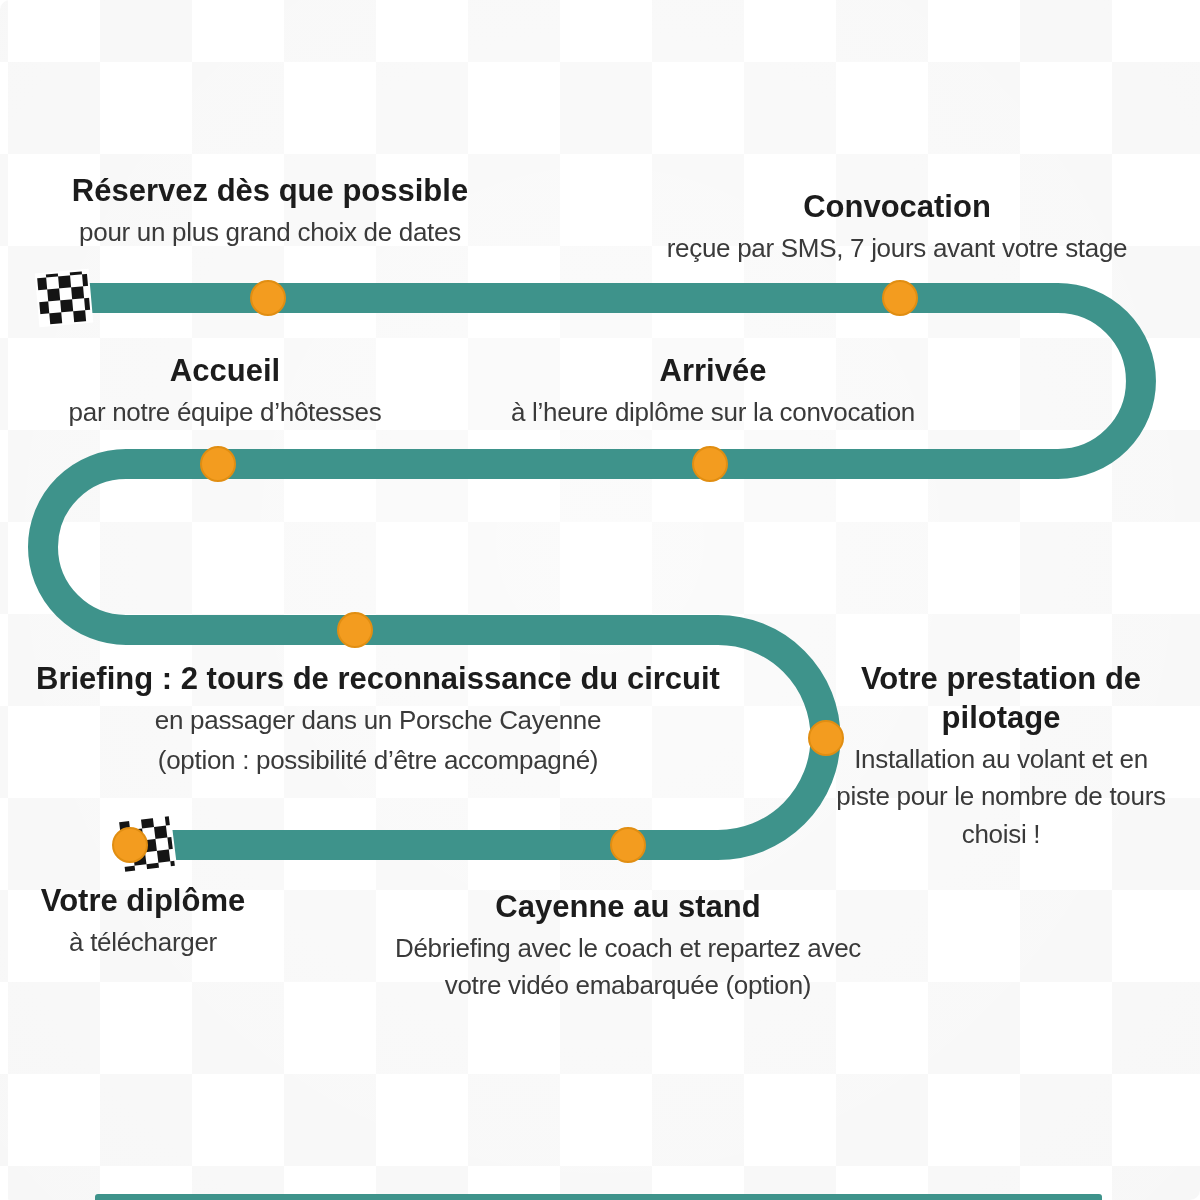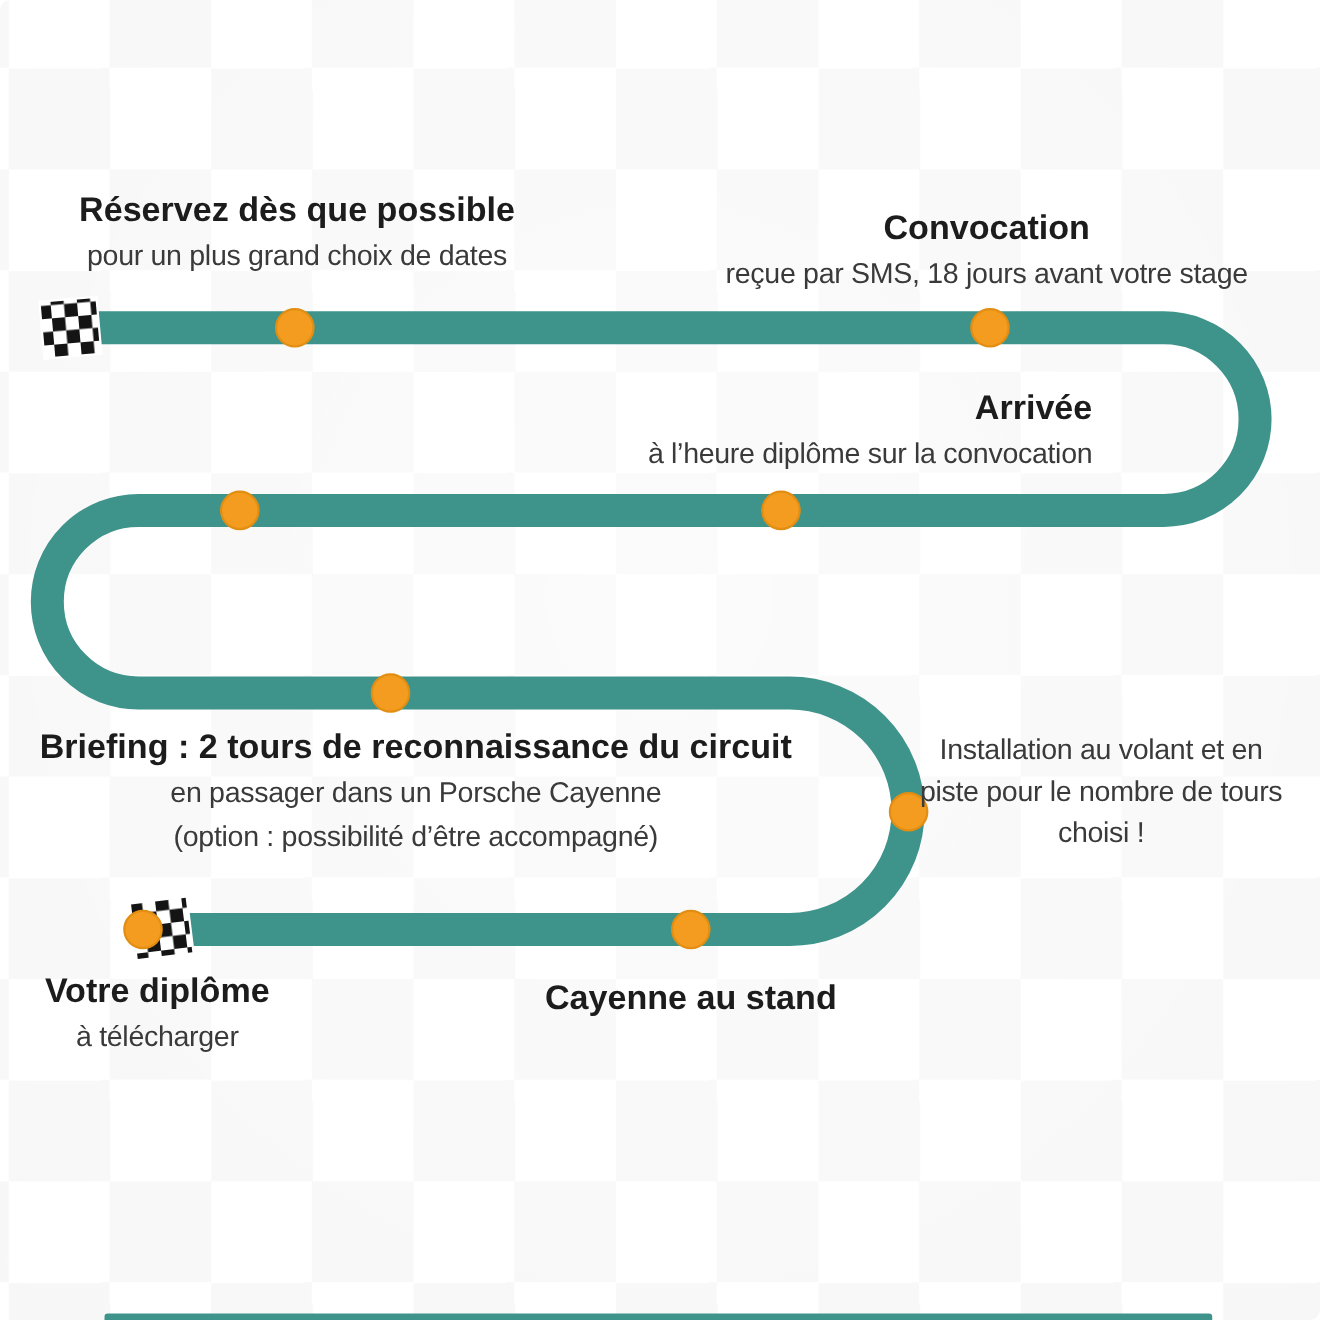--- a/index.html
+++ b/index.html
@@ -41,21 +41,21 @@
     font-size:26px;
     font-weight:normal;
     color:#3a3a3a;
     line-height:1.45;
     margin-top:3px;
     letter-spacing:-0.3px;
   }
   #b-reservez  { left:270px;  top:172px; width:560px; }
   #b-convocation { left:897px; top:172px; width:600px;margin-top:16px; }
   #b-accueil   { left:225px;  top:352px; width:450px; }
-  #b-arrivee   { left:713px;  top:352px; width:560px;text-align:right; }
+  #b-arrivee   { left:713px;  top:352px; width:560px; }
   #b-briefing  { left:378px;  top:660px; width:780px; }
   #b-prestation{ left:1001px; top:660px; width:345px; }
   #b-diplome   { left:143px;  top:882px; width:320px; }
   #b-retour    { left:628px;  top:888px; width:510px; }
   .bottom-sliver {
     position:absolute;
     left:95px; right:98px; bottom:0;
     height:6px;
     background:#3e938b;
     border-radius:3px 3px 0 0;
@@ -99,42 +99,48 @@
     <circle cx="130" cy="845" r="17" fill="#F39C1F" stroke="#E18E12" stroke-width="2"></circle>
   </svg>
 
   <div class="block" id="b-reservez">
     <h3>Réservez dès que possible</h3>
     <p>pour un plus grand choix de dates</p>
   </div>
 
   <div class="block" id="b-convocation">
     <h3>Convocation</h3>
-    <p>reçue par SMS, 18 jours avant votre stage</p>
+    <p>reçue par SMS, 7 jours avant votre stage</p>
   </div>
 
+  <div class="block" id="b-accueil">
+    <h3>Accueil</h3>
+    <p>par notre équipe d’hôtesses</p>
+  </div>
 
   <div class="block" id="b-arrivee">
     <h3>Arrivée</h3>
     <p>à l’heure diplôme sur la convocation</p>
   </div>
 
   <div class="block" id="b-briefing">
     <h3>Briefing : 2 tours de reconnaissance du circuit</h3>
     <p>en passager dans un Porsche Cayenne</p>
     <p>(option : possibilité d’être accompagné)</p>
   </div>
 
   <div class="block" id="b-prestation">
+    <h3>Votre prestation de pilotage</h3>
     <p>Installation au volant et en piste pour le nombre de tours choisi !</p>
   </div>
 
   <div class="block" id="b-diplome">
     <h3>Votre diplôme</h3>
     <p>à télécharger</p>
   </div>
 
   <div class="block" id="b-retour">
     <h3>Cayenne au stand</h3>
+    <p>Débriefing avec le coach et repartez avec votre vidéo emabarquée (option)</p>
   </div>
 
   <div class="bottom-sliver"></div>
 </div>
 
 </body></html>

